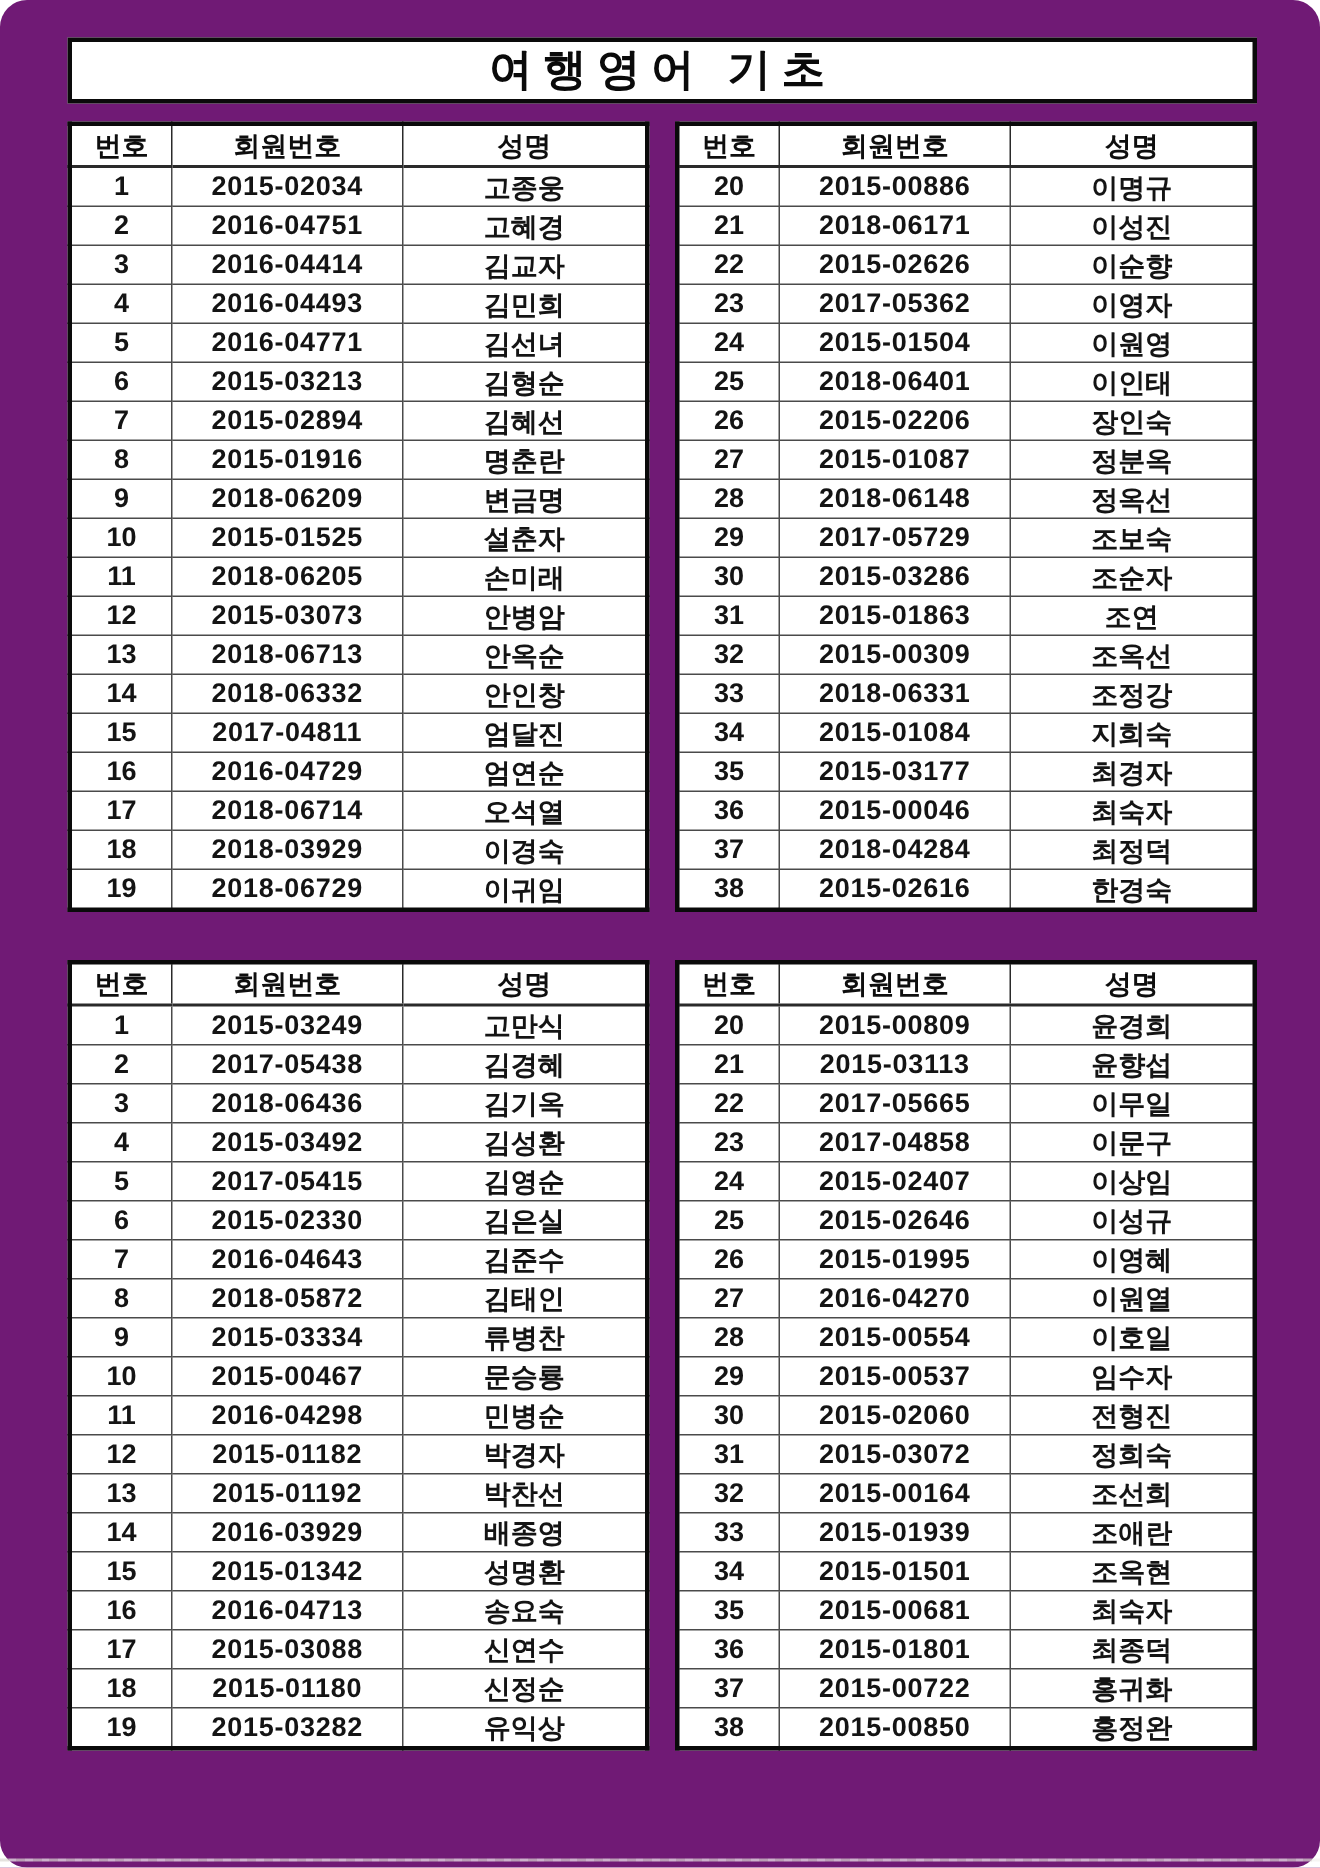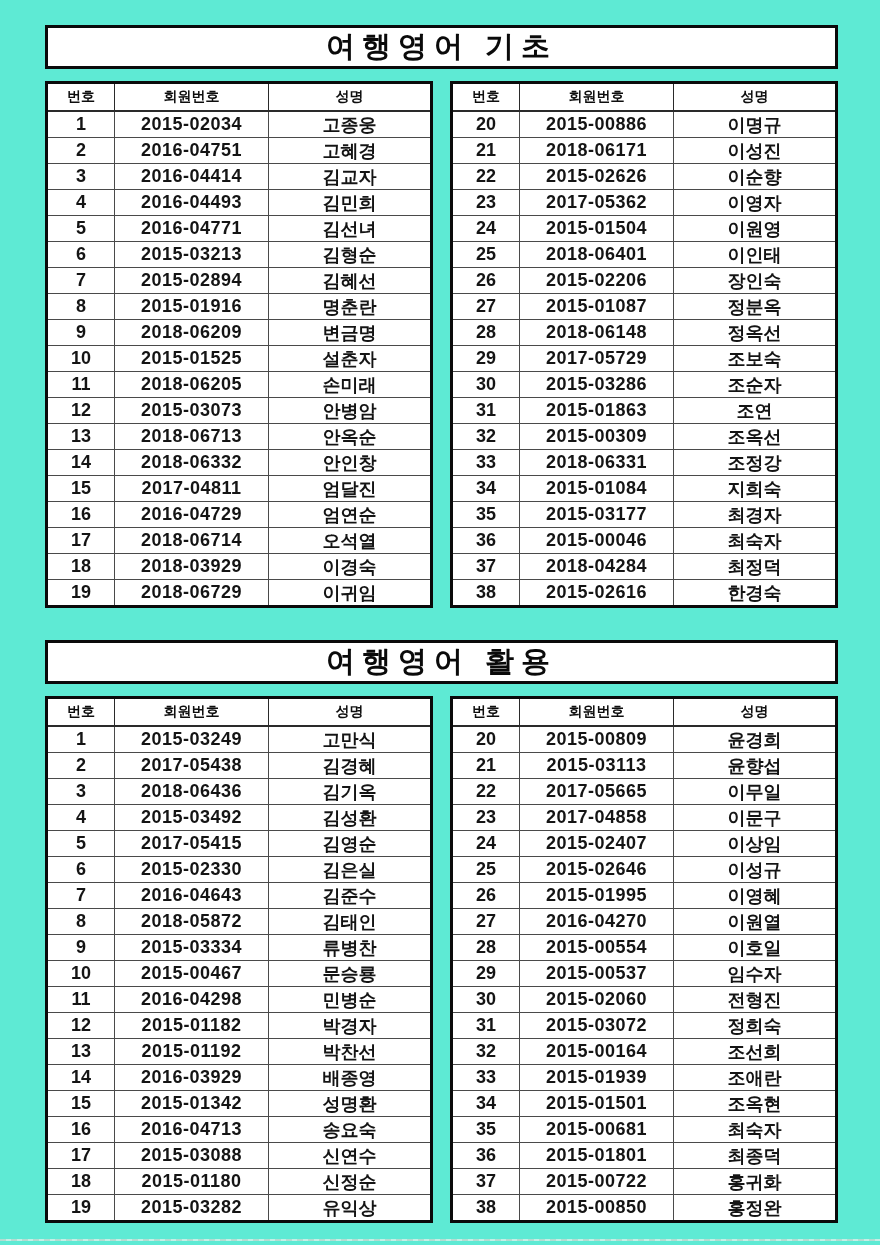--- a/index.html
+++ b/index.html
@@ -11,22 +11,23 @@
     width: 880px;
     height: 1245px;
     font-family: "Liberation Sans", sans-serif;
     color: #111111;
   }
   .page {
     box-sizing: border-box;
     width: 880px;
     height: 1245px;
     padding: 25px 42px 0 45px;
-    background: #5eead4;
+    background: #701a75;
     position: relative;
+    border-radius: 18px;
   }
   .section + .section {
     margin-top: 32px;
   }
   .title-box {
     box-sizing: border-box;
     height: 44px;
     border: 3px solid #0a0a0a;
     display: flex;
     align-items: center;
@@ -52,21 +53,21 @@
     border: 3px solid #0a0a0a;
     background: #ffffff;
   }
   table.roster col.c-no     { width: 68px;  }
   table.roster col.c-member { width: 154px; }
   table.roster col.c-name   { width: auto;  }
   table.roster th {
     height: 26px;
     border: 1px solid #2a2a2a;
     border-bottom: 2px solid #2a2a2a;
-    font-size: 14px;
+    font-size: 18px;
     font-weight: 700;
     text-align: center;
     padding: 0;
     color: #0e0e0e;
     margin-left: 12px;
   }
   table.roster td {
     height: 25px;
     border: 1px solid #4a4a4a;
     border-top: 1px solid #8a8a8a;
@@ -319,23 +320,20 @@
                 <td class="cell-number">38</td>
                 <td class="cell-member-id">2015-02616</td>
                 <td class="cell-name">한경숙</td>
               </tr>
             </tbody>
       </table>
     </div>
   </section>
 
   <section class="section">
-    <div class="title-box">
-      <span class="title">여행영어 활용</span>
-    </div>
     <div class="tables">
       <table class="roster">
         <colgroup>
           <col class="c-no">
               <col class="c-member">
               <col class="c-name">
         </colgroup>
         <thead>
               <tr>
                 <th>번호</th>

